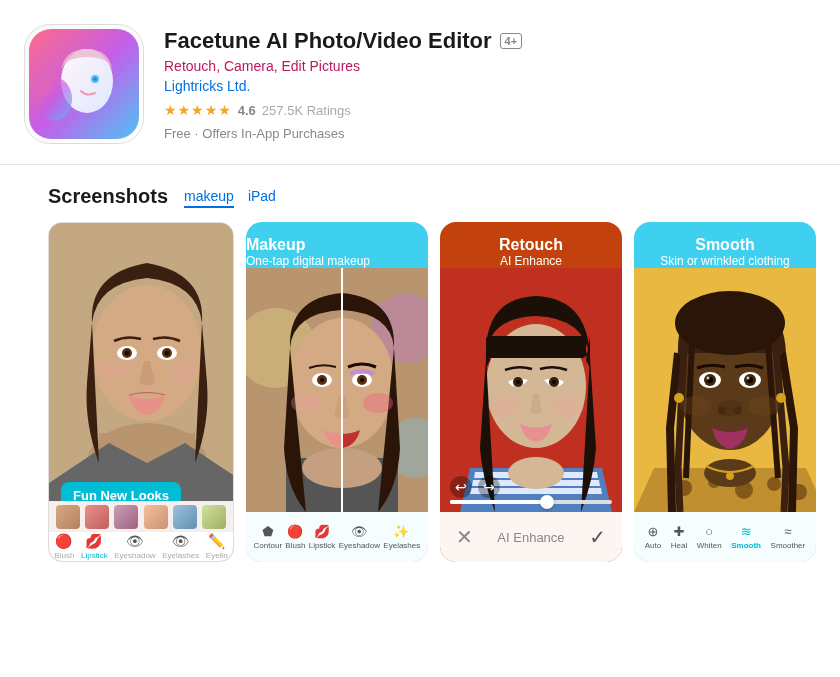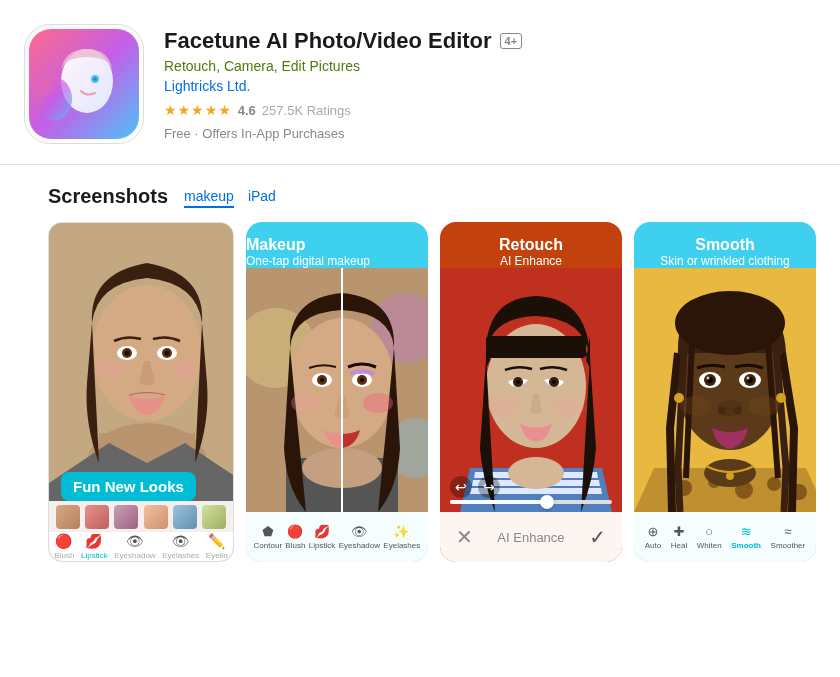--- a/index.html
+++ b/index.html
@@ -64,21 +64,21 @@
       border: 1.5px solid #888;
       border-radius: 3px;
       padding: 1px 4px;
       font-size: 11px;
       color: #888;
       font-weight: 600;
     }
 
     .app-subtitle {
       font-size: 14px;
-      color: #4d7c0f;
+      color: #be185d;
       margin-bottom: 4px;
     }
 
     .app-developer {
       font-size: 14px;
       color: #0071e3;
       margin-bottom: 8px;
       font-weight: 500;
     }
 
@@ -169,25 +169,25 @@
       width: 196px;
       height: 340px;
       position: relative;
       border-radius: 14px;
       overflow: hidden;
       border: 1px solid #ddd;
     }
 
     .sc1-label {
       position: absolute;
-      bottom: 60px;
+      bottom: 52px;
       left: 12px;
       background: #00bcd4;
       color: white;
-      font-size: 15px;
+      font-size: 13px;
       font-weight: 700;
       padding: 6px 12px;
       border-radius: 8px;
     }
 
     .icon-label-pair {
       display: flex;
       flex-direction: column;
       align-items: center;
       gap: 2px;

